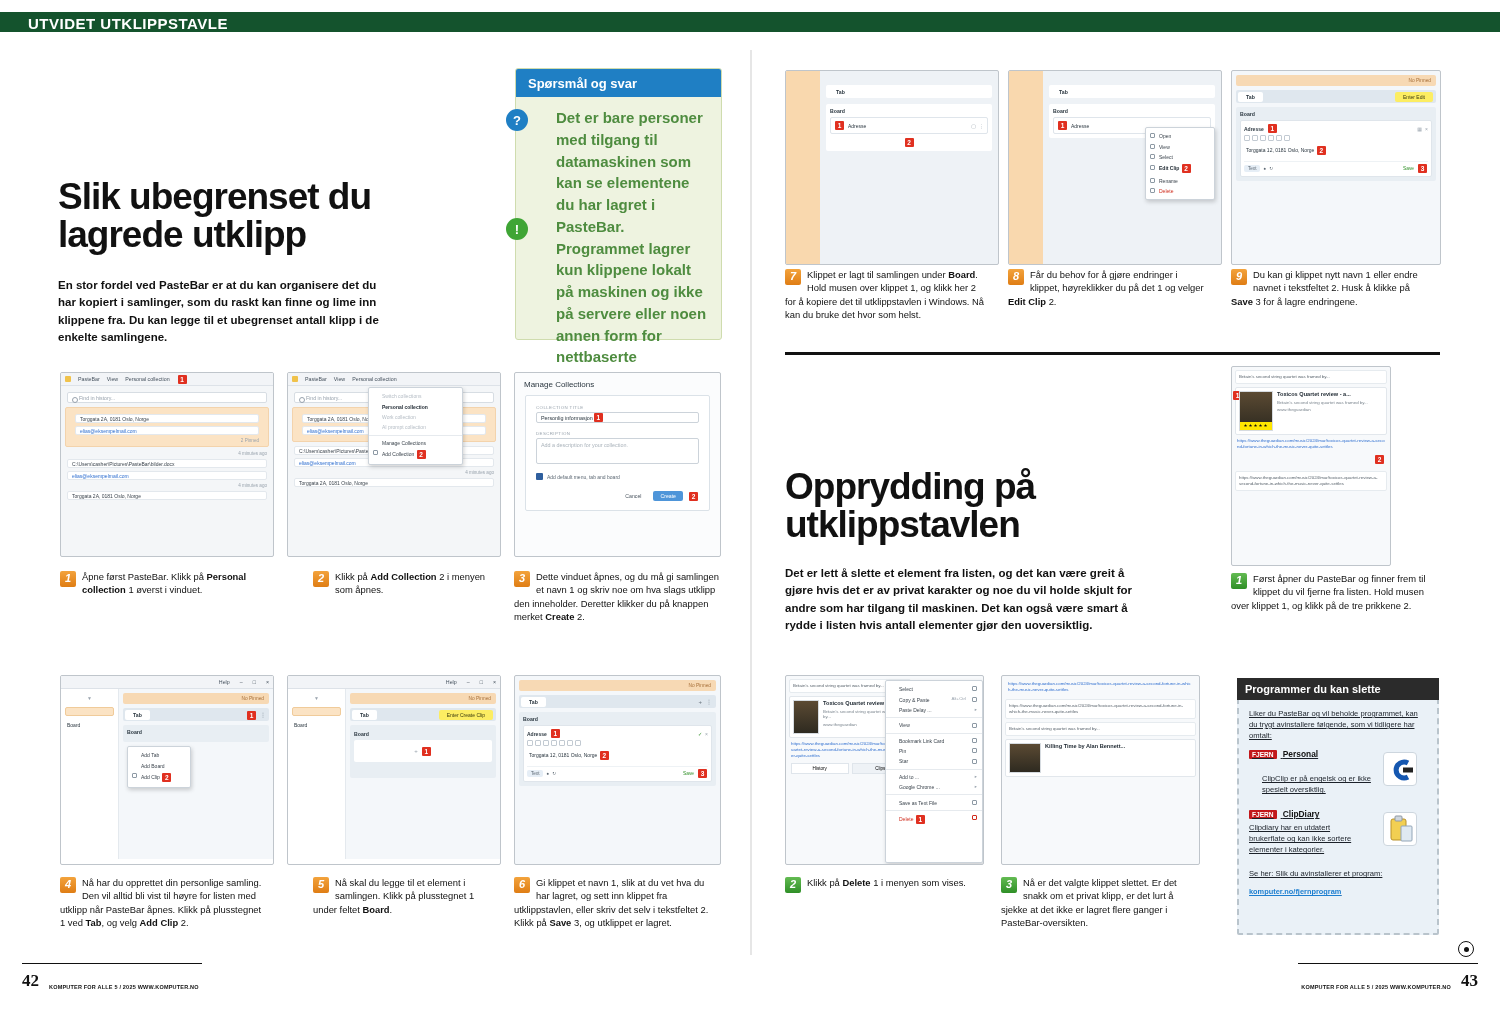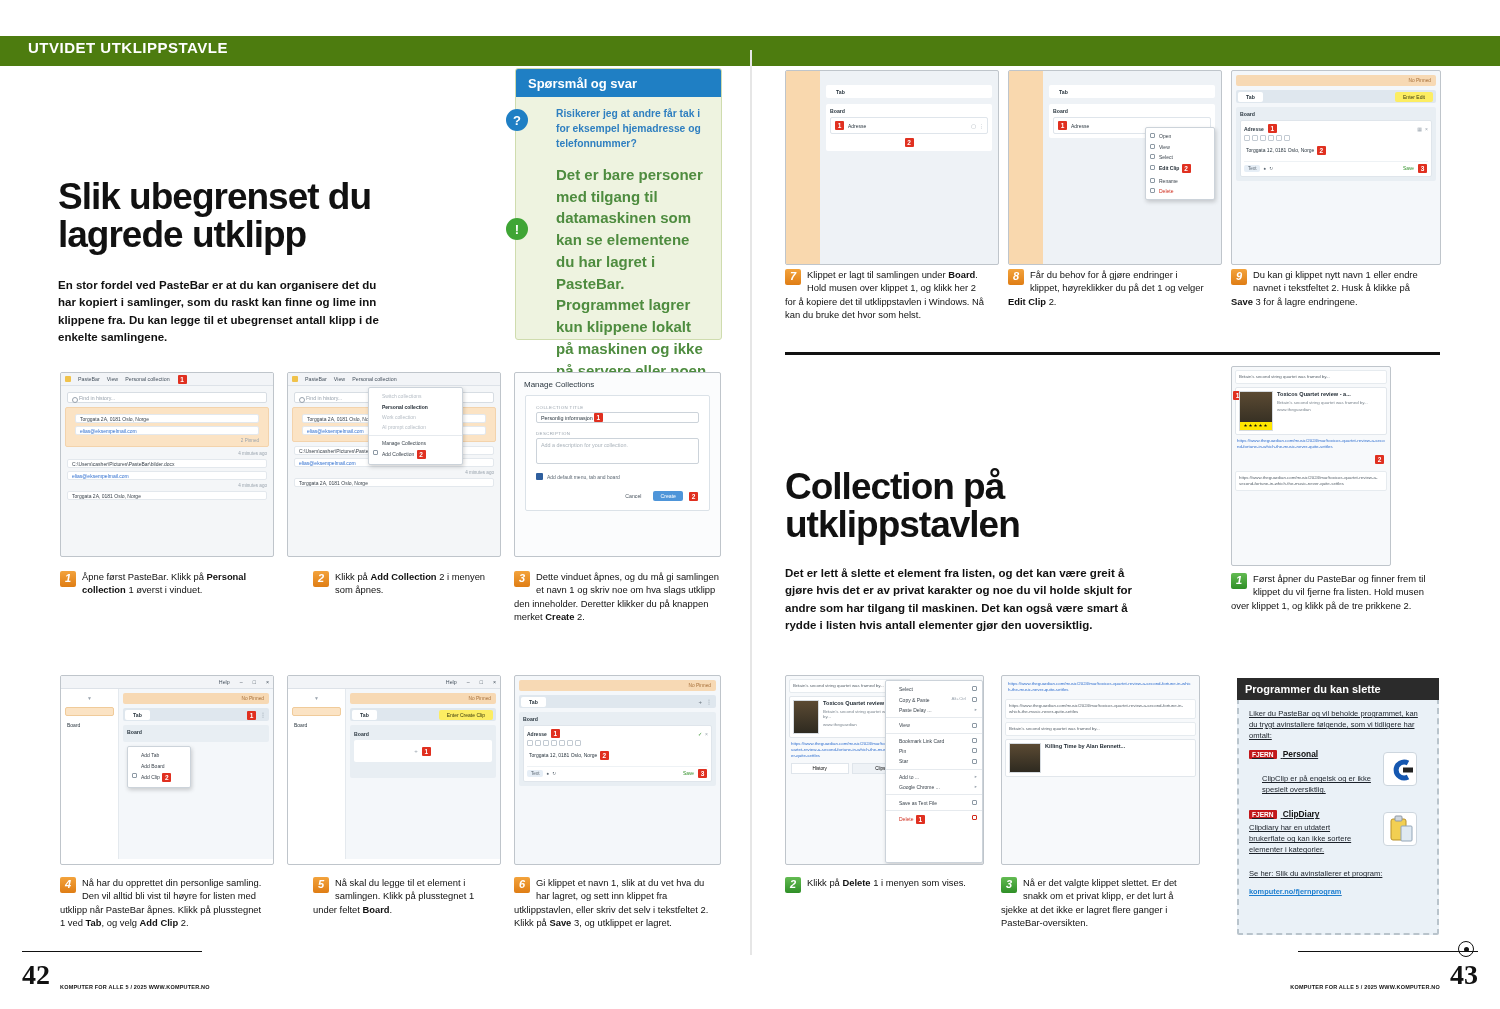--- a/index.html
+++ b/index.html
@@ -8,35 +8,35 @@
     width:1500px; height:1009px;
     background:#ffffff;
     font-family:"Liberation Sans", sans-serif;
     overflow:hidden;
     position:relative;
   }
 
   
   .spread { position:absolute; inset:0; background:#fff; }
   .greenband {
-    position:absolute; left:0; top:36px; width:100%; height:30px;
-    background:#4d7c0f;
+    position:absolute; left:0; top:12px; width:100%; height:20px;
+    background:#14532d;
   }
   .greenband .kicker {
     position:absolute; left:28px; top:3px;
     color:#fff; font-weight:bold; font-size:15px; letter-spacing:.5px;
   }
   .gutter {
     position:absolute; left:750px; top:50px; width:2px; height:905px;
     background:#e6e6e6;
   }
 
   
   .folio { position:absolute; bottom:18px; font-size:11px; color:#111; }
-  .folio .num { font-size:28px; font-weight:bold; font-family:"Liberation Serif", serif; }
+  .folio .num { font-size:17px; font-weight:bold; font-family:"Liberation Serif", serif; }
   .folio .mast { font-size:5.5px; font-weight:bold; line-height:1.25; letter-spacing:.2px; }
   .folio-left { left:22px; display:flex; align-items:flex-end; gap:10px; }
   .folio-left .rule { position:absolute; left:0; top:-8px; width:180px; height:1px; background:#111; }
   .folio-right { right:22px; display:flex; align-items:flex-end; gap:10px; }
   .folio-right .rule { position:absolute; right:0; top:-8px; width:180px; height:1px; background:#111; }
 
   
   h1.dek {
     position:absolute; margin:0; font-size:37px; line-height:1.02;
     font-weight:bold; color:#111; letter-spacing:-1px;
@@ -187,21 +187,20 @@
   <div class="hr-right"></div>
 
   <h1 class="dek" style="left:58px; top:178px; width:400px;">Slik ubegrenset du lagrede utklipp</h1>
   <p class="ingress" style="left:58px; top:277px; width:330px;">En stor fordel ved PasteBar er at du kan organisere det du har kopiert i samlinger, som du raskt kan finne og lime inn klippene fra. Du kan legge til et ubegrenset antall klipp i de enkelte samlingene.</p>
 
   <div class="qa">
     <div class="qa-head">Spørsmål og svar</div>
     <div class="qa-body">
       <div class="qa-badge qa-q-badge">?</div>
       <div class="qa-badge qa-a-badge">!</div>
-      <p class="qa-q">Risikerer jeg at andre får tak i for eksempel hjemadresse og telefonnummer?</p>
       <p class="qa-a">Det er bare personer med tilgang til datamaskinen som kan se elementene du har lagret i PasteBar. Programmet lagrer kun klippene lokalt på maskinen og ikke på servere eller noen annen form for nettbaserte lagringstjenester.</p>
     </div>
   </div>
 
   <div class="shot" style="left:60px; top:372px; width:214px; height:185px;">
     <div class="appbar">
       <span class="dot"></span>
       <span>PasteBar</span>
       <span>View</span>
       <span>Personal collection</span>
@@ -508,21 +507,21 @@
           <span class="mk">3</span>
         </div>
       </div>
     </div>
   </div>
   <div class="cap" style="left:1231px; top:268px; width:200px;">
     <span class="num orange">9</span>
     <span>Du kan gi klippet nytt navn <mk>1</mk> eller endre navnet i tekstfeltet <mk>2</mk>. Husk å klikke på <b>Save</b> <mk>3</mk> for å lagre endringene.</span>
   </div>
 
-  <h1 class="dek" style="left:785px; top:468px; width:380px;">Collection på utklippstavlen</h1>
+  <h1 class="dek" style="left:785px; top:468px; width:380px;">Opprydding på utklippstavlen</h1>
   <p class="ingress" style="left:785px; top:565px; width:350px;">Det er lett å slette et element fra listen, og det kan være greit å gjøre hvis det er av privat karakter og noe du vil holde skjult for andre som har tilgang til maskinen. Det kan også være smart å rydde i listen hvis antall elementer gjør den uoversiktlig.</p>
 
   <div class="shot" style="left:1231px; top:366px; width:160px; height:200px; background:#f7f9fb;">
     <div class="txtblock">Britain's second string quartet was framed by...</div>
     <div class="linkcard">
       <span class="mk" style="position:absolute;margin-left:-6px;">1</span>
       <div class="thumb">
         <div class="stars">★★★★★</div>
       </div>
       <div style="flex:1;">

